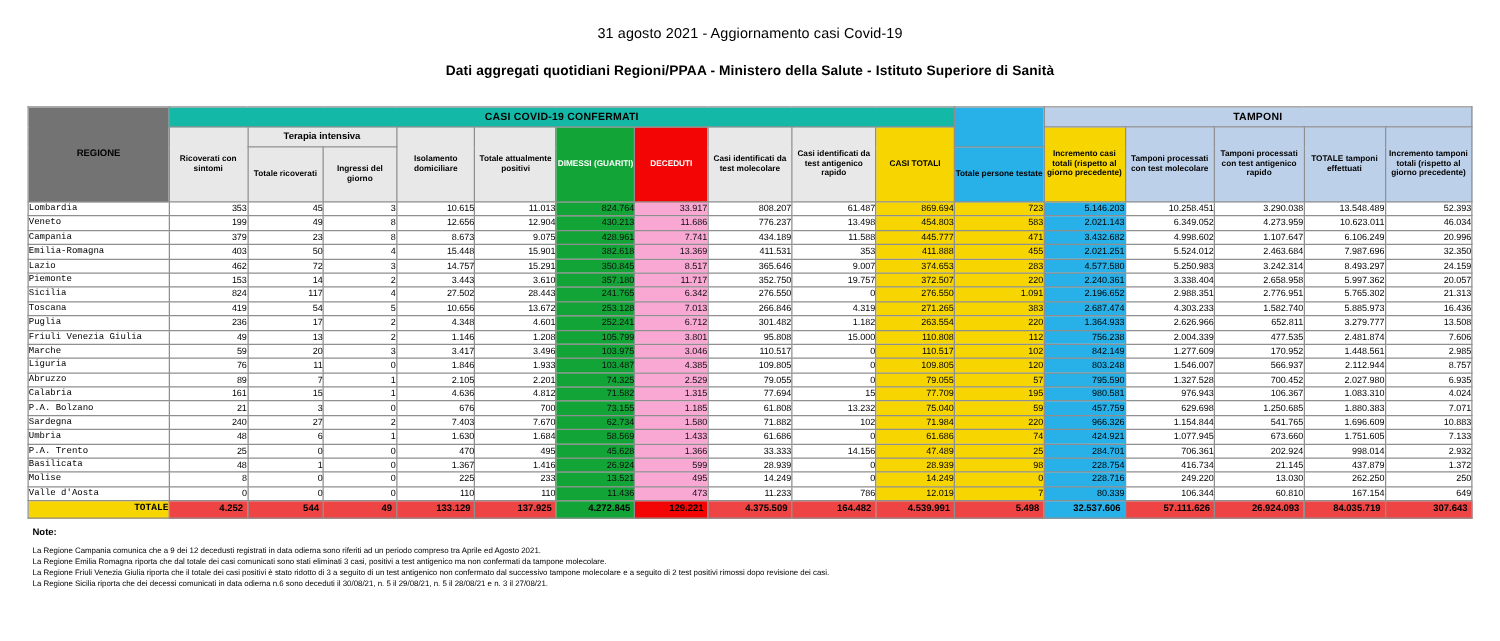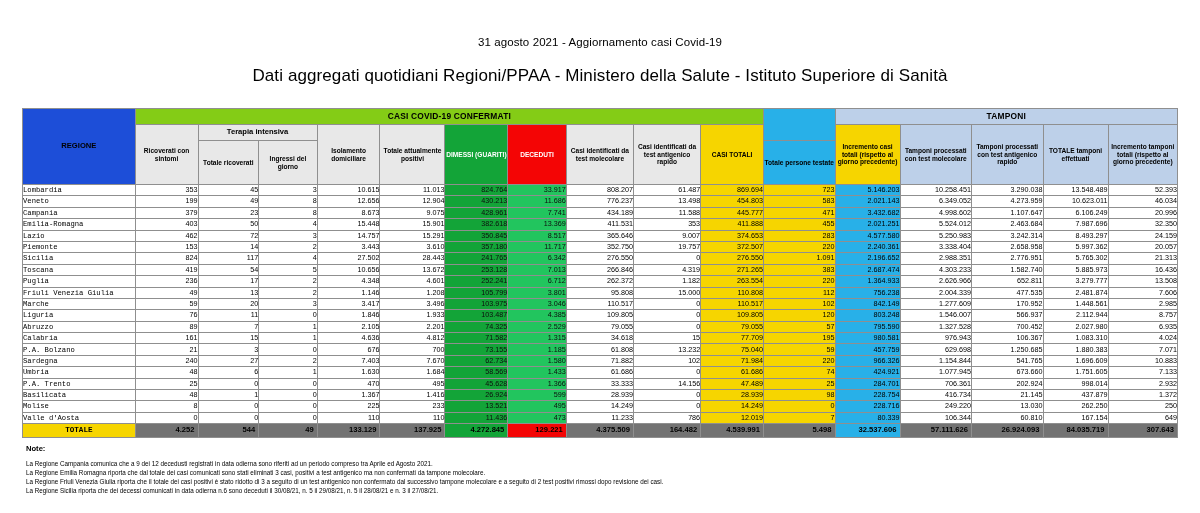--- a/index.html
+++ b/index.html
@@ -8,55 +8,56 @@
     width: 1200px; height: 513px;
     background: #ffffff;
     font-family: "Liberation Sans", sans-serif;
     color: #000000;
     overflow: hidden;
   }
   .page { width: 1200px; height: 513px; position: relative; }
 
   
   .head {
-    margin: 16px 24px;
+    margin: 1px 24px;
     padding-top: 14px;
   }
   .head-line1 {
     text-align: center;
     font-size: 11.5px;
     padding: 6px 0 0 0;
     letter-spacing: 0.1px;
   }
   .head-line2 {
     text-align: center;
-    font-size: 17px;
+    font-size: 11px;
     padding: 18px 0 0 0;
     letter-spacing: 0.1px;
+    font-weight: bold;
   }
 
   
   .tbl-wrap {
     margin: 22px 22px 0 22px;
   }
   table.main {
     border-collapse: collapse;
     width: 1156px;
     table-layout: fixed;
     font-size: 7.2px;
   }
   table.main td, table.main th {
     border: 0.7px solid #8f8f8f;
     padding: 0;
     line-height: 1.15;
   }
 
   
   .grp {
-    background: #84cc16;
+    background: #14b8a6;
     text-align: center;
     font-weight: bold;
     font-size: 8.4px;
     height: 16px;
     letter-spacing: 0.2px;
   }
   .grp.blue-cyan { background: #28b0e8; color: #000; }
   .grp.blue-light { background: #bdd0e9; color: #000; }
 
   
@@ -67,21 +68,21 @@
     font-size: 6.6px;
     height: 60px;
     vertical-align: middle;
     padding: 1px 2px;
   }
   .sub.green   { background: #13a438; color: #ffffff; }
   .sub.red     { background: #f40505; color: #ffffff; }
   .sub.yellow  { background: #f6d500; color: #000000; }
   .sub.cyan    { background: #28b0e8; color: #000000; }
   .sub.lblue   { background: #bdd0e9; color: #000000; }
-  .sub.region  { background: #1d4ed8; font-size: 7.6px; }
+  .sub.region  { background: #737373; font-size: 7.6px; }
 
   .ti-head {
     background: #e8e8e8;
     text-align: center;
     font-weight: bold;
     font-size: 7.6px;
     height: 16px;
   }
 
   
@@ -94,35 +95,34 @@
     font-family: Liberation Mono, monospace;
   }
   td.num {
     text-align: right;
     padding-right: 3px;
     font-size: 7.2px;
     height: 11.4px;
     background: #ffffff;
   }
   td.num.green  { background: #13a438; color: #0d0d0d; }
-  td.num.red    { background: #22c55e; color: #0d0d0d; }
+  td.num.red    { background: #f9a8d4; color: #0d0d0d; }
   td.num.yellow { background: #f6d500; }
   td.num.cyan   { background: #28b0e8; padding-left: 24px; }
 
   
   tr.total td {
     font-weight: bold;
     font-size: 7.6px;
     height: 14px;
-    background: #737373;
+    background: #ef4444;
     text-align: right;
     padding-right: 3px;
   }
   tr.total td.region-name {
-    text-align: center;
     padding-right: 0;
     background: #f6d500;
   }
   tr.total td.green  { background: #13a438; }
   tr.total td.red    { background: #f40505; }
   tr.total td.cyan   { background: #28b0e8; }
 
   
   .notes {
     margin: 6px 0 0 26px;
@@ -348,21 +348,21 @@
           </tr>
           <tr>
             <td class="region-name">Puglia</td>
             <td class="num ">236</td>
             <td class="num ">17</td>
             <td class="num ">2</td>
             <td class="num ">4.348</td>
             <td class="num ">4.601</td>
             <td class="num green">252.241</td>
             <td class="num red">6.712</td>
-            <td class="num ">262.372</td>
+            <td class="num ">301.482</td>
             <td class="num ">1.182</td>
             <td class="num yellow">263.554</td>
             <td class="num yellow">220</td>
             <td class="num cyan">1.364.933</td>
             <td class="num ">2.626.966</td>
             <td class="num ">652.811</td>
             <td class="num ">3.279.777</td>
             <td class="num ">13.508</td>
           </tr>
           <tr>
@@ -443,21 +443,21 @@
           </tr>
           <tr>
             <td class="region-name">Calabria</td>
             <td class="num ">161</td>
             <td class="num ">15</td>
             <td class="num ">1</td>
             <td class="num ">4.636</td>
             <td class="num ">4.812</td>
             <td class="num green">71.582</td>
             <td class="num red">1.315</td>
-            <td class="num ">34.618</td>
+            <td class="num ">77.694</td>
             <td class="num ">15</td>
             <td class="num yellow">77.709</td>
             <td class="num yellow">195</td>
             <td class="num cyan">980.581</td>
             <td class="num ">976.943</td>
             <td class="num ">106.367</td>
             <td class="num ">1.083.310</td>
             <td class="num ">4.024</td>
           </tr>
           <tr>

